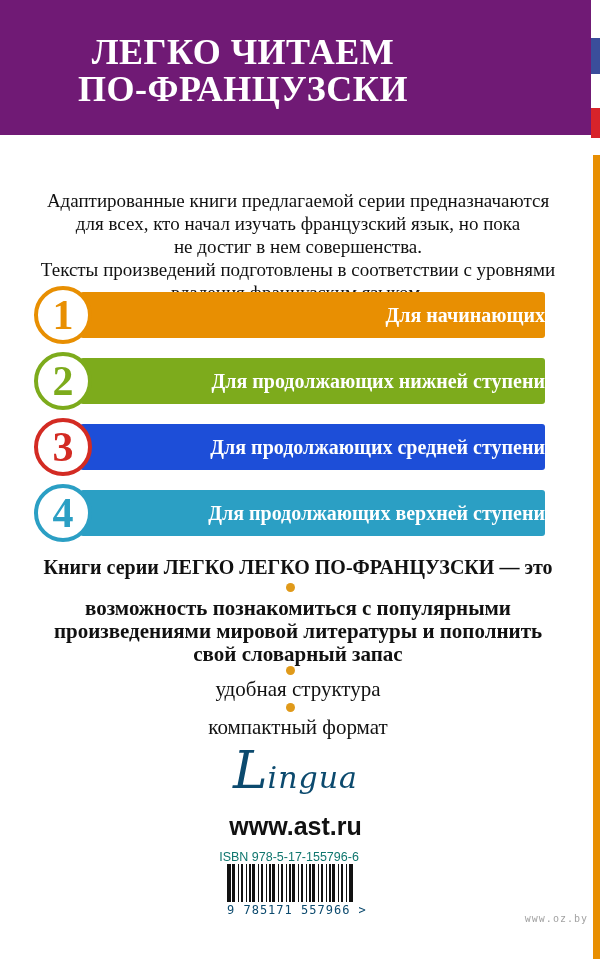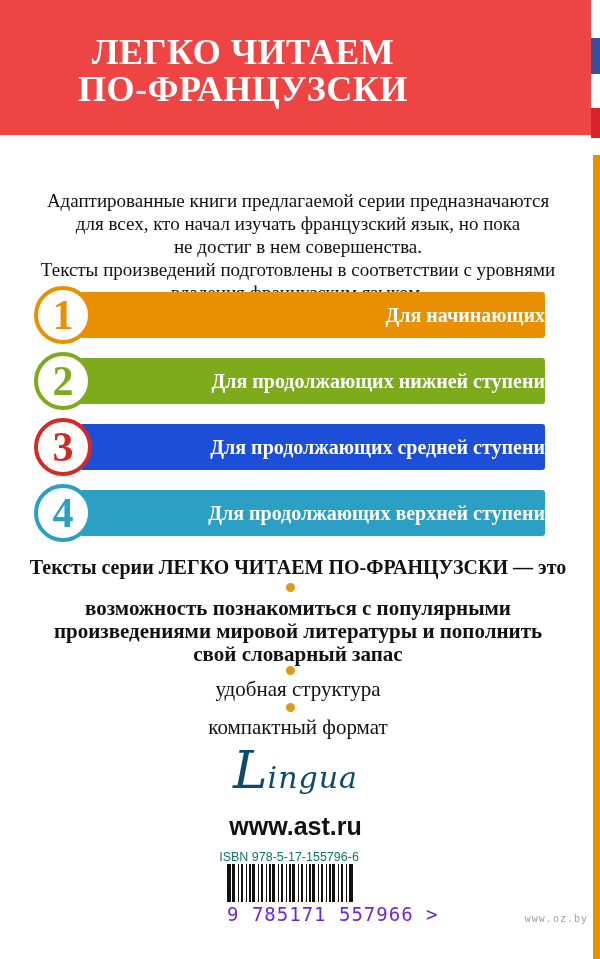--- a/index.html
+++ b/index.html
@@ -44,32 +44,32 @@
         font-family:"Liberation Sans",sans-serif;font-weight:bold;font-size:25px;color:#111;}
   
   .isbn-label{position:absolute;left:0;top:850px;width:578px;text-align:center;
         font-family:"Liberation Sans",sans-serif;font-size:12.5px;color:#0f766e;}
   .barcode{position:absolute;left:227px;top:864px;width:126px;}
   .barcode-stripes{height:38px;
         background:repeating-linear-gradient(90deg,#111 0 2px,#fff 2px 3px,#111 3px 6px,
         #fff 6px 9px,#111 9px 10px,#fff 10px 12px,#111 12px 14px,#fff 14px 17px,
         #111 17px 18px,#fff 18px 20px);
         border-left:2px solid #111;border-right:2px solid #111;}
-  .barcode-digits{margin-top:1px;font-family:"DejaVu Sans Mono",monospace;font-size:19px;
-        color:#6d28d9;text-align:center;letter-spacing:1px;white-space:nowrap;}
+  .barcode-digits{margin-top:1px;font-family:"DejaVu Sans Mono",monospace;font-size:12px;
+        color:#0c4a6e;text-align:center;letter-spacing:1px;white-space:nowrap;}
   
   .watermark{position:absolute;right:12px;top:913px;font-family:"DejaVu Sans Mono",monospace;
         font-size:10px;color:#a3a3a3;letter-spacing:1px;}
 </style>
 </head>
 <body>
 
 <div class="page">
 
-  <div class="header-band" style="background-color: #ef4444; text-decoration: underline;">
+  <div class="header-band" style="background-color: #701a75; text-decoration: underline;">
     <div class="header-title">
       <div>ЛЕГКО ЧИТАЕМ</div>
       <div>ПО-ФРАНЦУЗСКИ</div>
     </div>
   </div>
 
   <div class="flag">
     <div class="f-blue" style="background-color: rgb(58, 78, 155);"></div>
     <div class="f-white" style="background-color: rgb(255, 255, 255);"></div>
     <div class="f-red" style="background-color: rgb(216, 35, 42);"></div>
@@ -96,21 +96,21 @@
   <div class="level-row" style="top:418px;">
     <div class="level-bar" style="background-color: #1d4ed8;">Для продолжающих средней ступени</div>
     <div class="level-circle" style="border-color: rgb(211, 43, 35); color: rgb(211, 43, 35);">3</div>
   </div>
 
   <div class="level-row" style="top:484px;">
     <div class="level-bar" style="background-color: rgb(43, 159, 196);">Для продолжающих верхней ступени</div>
     <div class="level-circle" style="border-color: rgb(43, 159, 196); color: rgb(43, 159, 196);">4</div>
   </div>
 
-  <div class="series-note">Тексты серии ЛЕГКО ЧИТАЕМ ПО-ФРАНЦУЗСКИ — это</div>
+  <div class="series-note">Книги серии ЛЕГКО ЛЕГКО ПО-ФРАНЦУЗСКИ — это</div>
 
   <div class="dot" style="top: 583px; background-color: rgb(224, 154, 26);"></div>
   <div class="benefit" style="top:597px;font-weight:bold;">возможность познакомиться с популярными
 произведениями мировой литературы и пополнить
 свой словарный запас</div>
 
   <div class="dot" style="top: 666px; background-color: rgb(224, 154, 26);"></div>
   <div class="benefit" style="top:678px;">удобная структура</div>
 
   <div class="dot" style="top: 703px; background-color: rgb(224, 154, 26);"></div>

